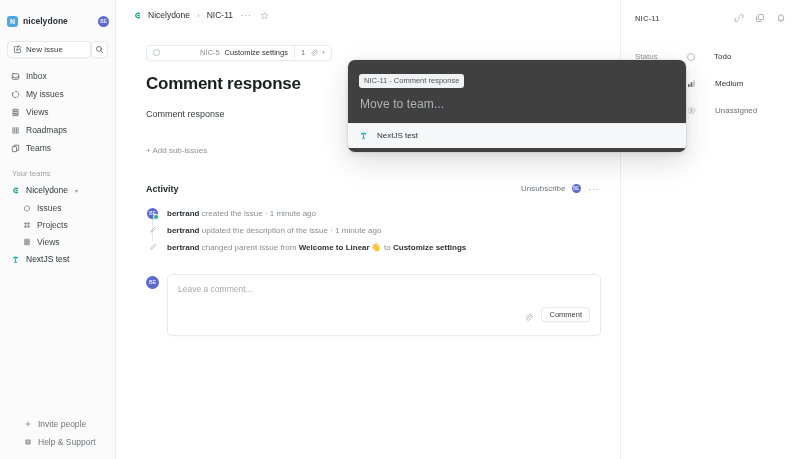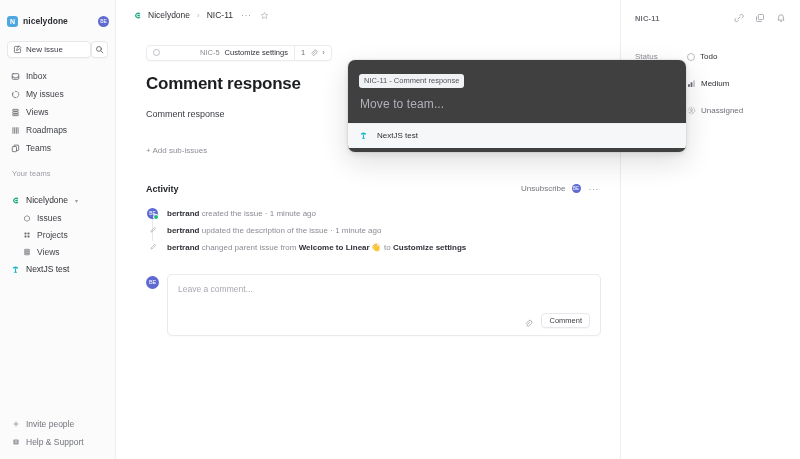--- a/index.html
+++ b/index.html
@@ -75,21 +75,21 @@
     display: flex; align-items: center; gap: 6px;
     height: 18px; margin: 0 6px; padding: 0 5px;
     border-radius: 4px; cursor: pointer;
   }
   .nav-item .lbl { font-size: 8.5px; color: #3d3f45; }
   .ico { width: 9px; height: 9px; flex: 0 0 9px; display: flex; align-items: center; justify-content: center; }
   .ico svg { display: block; }
 
   .section-label {
     font-size: 7.5px; color: #9a9ca3;
-    margin: 12px 0 13px 12px;
+    margin: 12px 0 3px 12px;
     letter-spacing: .1px;
   }
 
   .team-row {
     display: flex; align-items: center; gap: 6px;
     height: 18px; margin: 0 6px; padding: 0 5px;
     border-radius: 4px; cursor: pointer;
   }
   .team-row .lbl { font-size: 8.5px; color: #2e3036; font-weight: 500; }
   .caret { font-size: 6px; color: #9a9ca3; margin-left: 1px; }
@@ -106,21 +106,21 @@
     content: ""; position: absolute; left: 26px; top: 0; bottom: 0;
     width: 1px; background: #e4e5e9;
   }
   .leaf-item {
     display: flex; align-items: center;
     height: 17px; margin: 0 6px; padding-left: 33px;
     border-radius: 4px; cursor: pointer;
   }
   .leaf-item .lbl { font-size: 8.5px; color: #42444a; }
 
-  .sidebar-bottom { margin-top: auto; padding-bottom: 8px; }
+  .sidebar-bottom { margin-top: auto; padding-bottom: 8px; margin-left: 12px; }
 
   
   .main {
     flex: 1 1 auto;
     height: 459px;
     display: flex; flex-direction: column;
     background: #ffffff;
     position: relative;
     min-width: 0;
   }
@@ -228,21 +228,21 @@
     border: 1px solid #e9eaee;
     border-radius: 5px;
     background: #fff;
     height: 62px;
     padding: 9px 10px 0 10px;
     display: flex; flex-direction: column;
     box-shadow: 0 1px 2px rgba(20,21,26,.025);
     cursor: text;
   }
   .comment-placeholder { font-size: 8.5px; color: #a7a9b0; }
-  .comment-actions { margin-top: auto; display: flex; align-items: flex-end; justify-content: flex-end; gap: 8px; padding-bottom: 7px; }
+  .comment-actions { margin-top: auto; display: flex; align-items: flex-end; justify-content: flex-end; gap: 8px; padding-bottom: 13px; }
   .comment-btn {
     border: 1px solid #e7e8ec; background: #fff;
     border-radius: 4px; height: 15px; padding: 0 7px;
     font-size: 7.5px; color: #3b3d43;
     display: flex; align-items: center;
     box-shadow: 0 1px 1px rgba(20,21,26,.03);
     cursor: pointer;
     font-family: "Liberation Sans", sans-serif;
   }
 
@@ -259,21 +259,21 @@
     height: 24px; padding: 0 14px;
   }
   .rp-id { font-size: 7.5px; color: #6e7077; font-weight: 600; letter-spacing: .2px; }
   .rp-icons { margin-left: auto; display: flex; align-items: center; gap: 11px; }
   .rp-icon { cursor: pointer; display: flex; color: #9ea0a7; }
 
   .props { padding: 13px 14px 0 14px; }
   .prop-row { display: flex; align-items: center; height: 27px; }
   .prop-label { font-size: 8px; color: #8b8d94; width: 52px; flex: 0 0 52px; }
   .prop-value {
-    display: flex; align-items: center; gap: 5px;
+    display: flex; align-items: center; gap: 19px;
     font-size: 8px; color: #2f3137;
     padding: 2px 4px; margin-left: -4px; border-radius: 3px;
     cursor: pointer;
   }
   .prop-value.muted { color: #6e7077; }
   .circle-todo { width: 8px; height: 8px; border-radius: 50%; border: 1.3px solid #bcbec4; flex: 0 0 8px; }
 
   
   .modal-overlay {
     position: absolute; inset: 0;

